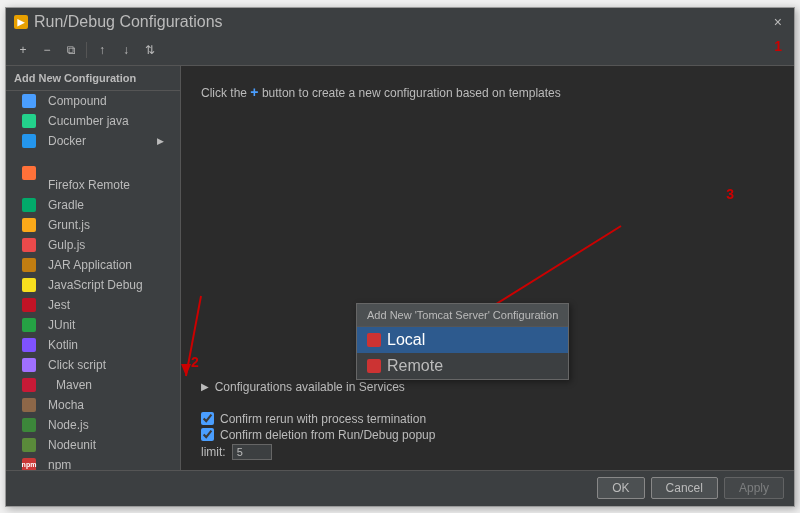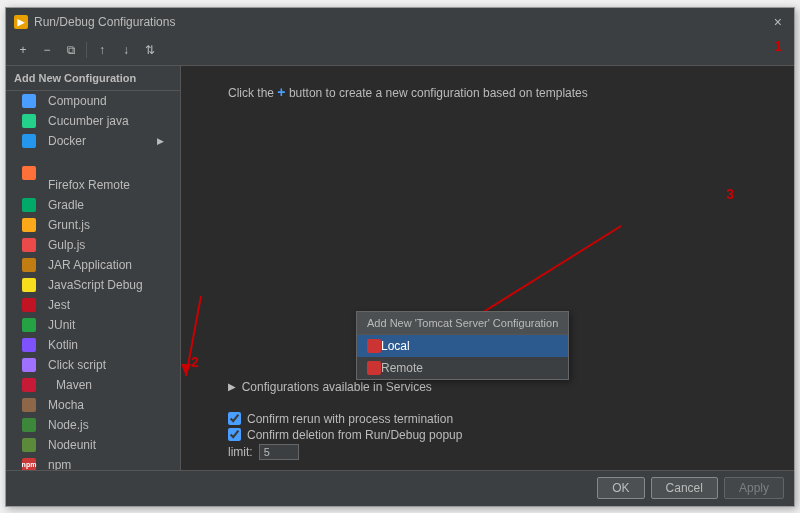--- a/index.html
+++ b/index.html
@@ -44,21 +44,21 @@
       background: #e8a000;
       border-radius: 2px;
       display: flex;
       align-items: center;
       justify-content: center;
       font-size: 9px;
       color: #fff;
       font-weight: bold;
     }
     .title-text {
-      font-size: 12px;
+      font-size: 16px;
       color: #bbbbbb;
     }
     .close-btn {
       cursor: pointer;
       color: #bbbbbb;
       font-size: 14px;
       padding: 0 4px;
     }
     .toolbar {
       background: #3c3f41;
@@ -279,24 +279,25 @@
     .popup-header {
       color: #bbbbbb;
       padding: 5px 10px;
       font-size: 11px;
       border-bottom: 1px solid #555;
       background: #4c5052;
     }
     .popup-item {
       display: flex;
       align-items: center;
+      gap: 6px;
       padding: 4px 10px;
       color: #bbbbbb;
       cursor: pointer;
-      font-size: 12px;
+      font-size: 16px;
     }
     .popup-item.selected {
       background: #2d5a8e;
       color: #ffffff;
     }
 
     .toolbar-area {
       position: relative;
     }
   </style>
@@ -403,21 +404,21 @@
             <div class="item-icon" style="width: 14px; height: 14px; background: rgb(203, 56, 55); border-radius: 2px; flex-shrink: 0; color: rgb(255, 255, 255); font-size: 7px; font-weight: bold; display: flex; align-items: center; justify-content: center;">npm</div>
             <span style="overflow: hidden; text-overflow: ellipsis; white-space: nowrap; flex: 1 1 0%;">npm</span>
           </div>
           <div class="list-item">
             <div class="item-icon" style="width: 14px; height: 14px; background: rgb(68, 204, 153); border-radius: 2px; flex-shrink: 0;"></div>
             <span style="overflow: hidden; text-overflow: ellipsis; white-space: nowrap; flex: 1 1 0%;">NW.js</span>
           </div>
         </div>
     </div>
 
-    <div class="right-panel" style="position: relative; padding-left: 27px;">
+    <div class="right-panel" style="position: relative;">
       <div class="right-top">
         <span>Click the </span>
         <span class="plus-icon">+</span>
         <span> button to create a new configuration based on templates</span>
       </div>
       <div class="right-middle"></div>
       <div class="services-section">
         <span class="services-arrow">▶</span>
         <span>Configurations available in Services</span>
       </div>

